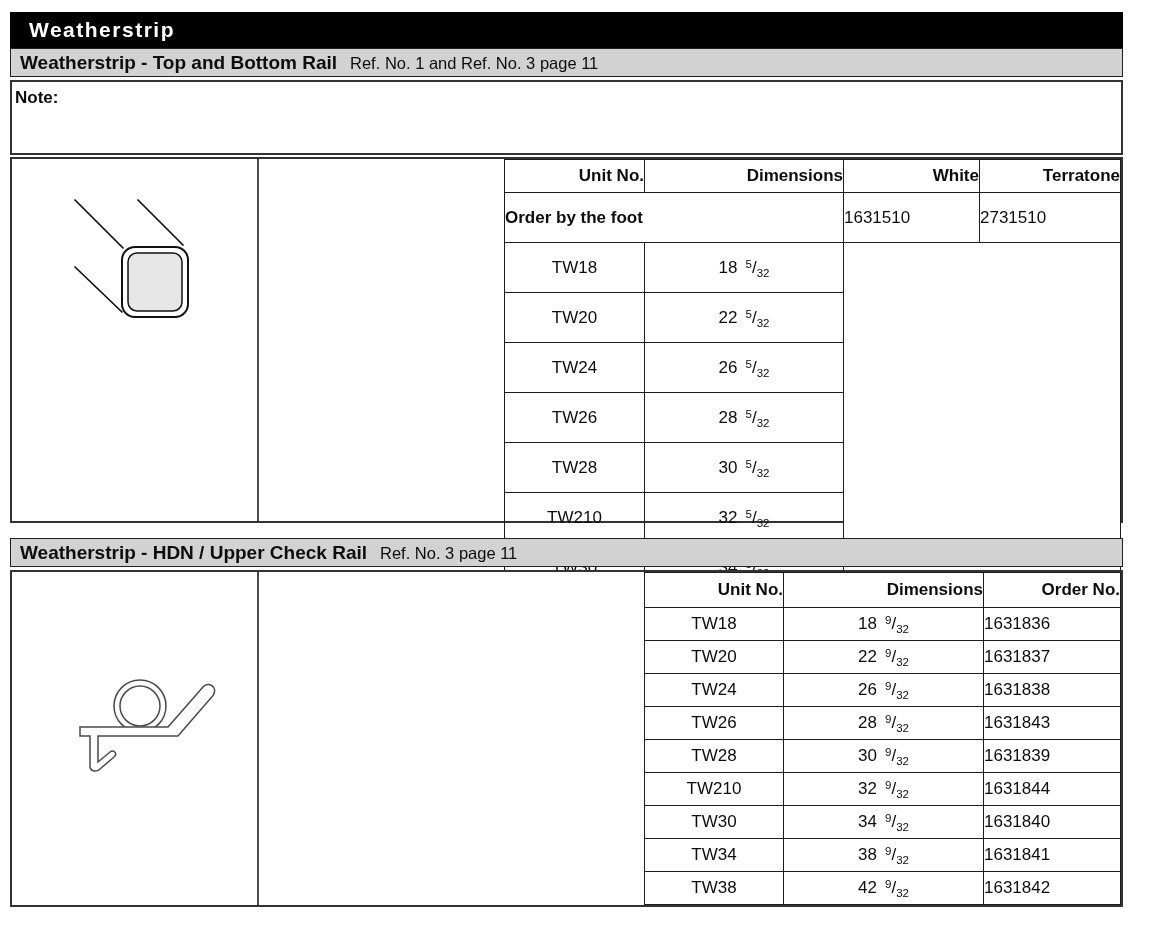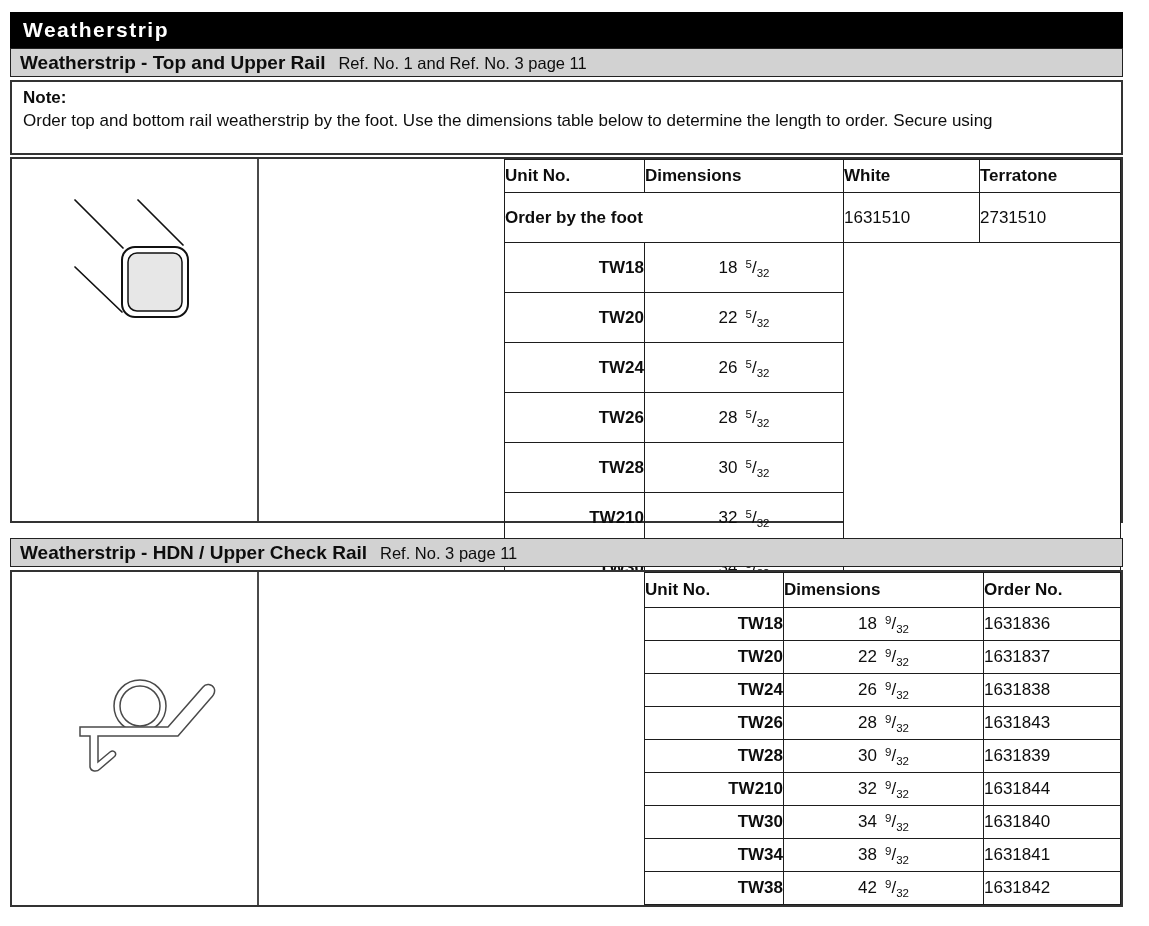--- a/index.html
+++ b/index.html
@@ -1,50 +1,50 @@
 <!DOCTYPE html>
 <html><head>
 <meta charset="utf-8">
 <style>
   html,body{margin:0;padding:0;background:#ffffff;}
   body{font-family:"Liberation Sans","DejaVu Sans",sans-serif;color:#0d0d0d;}
   #page{position:relative;width:1149px;height:926px;background:#fff;overflow:hidden;}
 
   
   .title-bar{position:absolute;left:10px;top:12px;width:1113px;height:36px;background:#000;
-    display:flex;align-items:center;box-sizing:border-box;padding-left:13px;}
+    display:flex;align-items:center;box-sizing:border-box;padding-left:19px;}
   .title-bar span{color:#fff;font-weight:bold;font-size:21px;letter-spacing:1.5px;}
 
   
   .section-bar{position:absolute;left:10px;width:1113px;height:29px;background:#d2d2d2;
     border:1.5px solid #222;box-sizing:border-box;display:flex;align-items:center;padding-left:9px;}
   .section-bar .sec-title{font-weight:bold;font-size:19px;}
   .section-bar .sec-ref{font-size:16.5px;margin-left:13px;position:relative;top:1px;}
 
   
   .note-box{position:absolute;left:10px;top:80px;width:1113px;height:75px;border:2px solid #333;
-    box-sizing:border-box;padding:5px 11px;}
+    box-sizing:border-box;padding:5px 3px;}
   .note-box .note-label{font-weight:bold;font-size:17px;line-height:22px;}
   .note-box p{margin:0;font-size:17px;line-height:23px;}
 
   
   .content-box{position:absolute;left:10px;width:1113px;border:2px solid #333;box-sizing:border-box;background:#fff;}
   #box1{top:157px;height:366px;}
   #box2{top:570px;height:337px;}
   .vdiv{position:absolute;top:0;bottom:0;width:1.5px;background:#4a4a4a;}
 
   
   table.parts{position:absolute;top:0;right:0;height:100%;border-collapse:collapse;table-layout:fixed;}
   #box1 table.parts{width:616px;}
   #box2 table.parts{width:476px;}
   table.parts th,table.parts td{border:1.5px solid #1d1d1d;font-size:17px;box-sizing:border-box;
     padding:0;vertical-align:middle;}
-  table.parts th{font-weight:bold;text-align:left;height:33px;}
+  table.parts th{font-weight:bold;text-align:right;height:33px;}
   #box2 table.parts th{height:35px;}
-  td.unit{font-weight:bold;text-align:right;padding-left:9px;}
+  td.unit{font-weight:normal;text-align:center;padding-left:9px;}
   td.dim{text-align:center;}
   td.num{text-align:left;}
   td.order-label{font-weight:bold;text-align:left;padding-left:9px;}
   tr.order-row{height:32px;}
   #box1 tbody tr{height:50px;}
   td.merge-empty{background:#fff;}
 
   
   .frac{margin-left:8px;white-space:nowrap;}
   .frac sup{font-size:11.5px;position:relative;top:-5px;vertical-align:baseline;}
@@ -59,27 +59,26 @@
 </head>
 <body>
 
 <div id="page">
 
   <div class="title-bar">
     <span>Weatherstrip</span>
   </div>
 
   <div class="section-bar" style="top:48px;">
-    <span class="sec-title">Weatherstrip - Top and Upper Rail</span>
+    <span class="sec-title">Weatherstrip - Top and Bottom Rail</span>
     <span class="sec-ref">Ref. No. 1 and Ref. No. 3 page 11</span>
   </div>
 
   <div class="note-box">
     <div class="note-label">Note:</div>
-    <p>Order top and bottom rail weatherstrip by the foot. Use the dimensions table below to determine the length to order. Secure using</p>
   </div>
 
   <div id="box1" class="content-box">
     <div class="vdiv" style="left:245px;"></div>
 
     <svg id="draw1" class="drawing" width="260" height="200" viewBox="0 0 260 200">
       <g stroke="#111" stroke-width="1.7" fill="none" stroke-linecap="round">
         <line x1="33" y1="29" x2="81" y2="77"></line>
         <line x1="96" y1="29" x2="141" y2="74"></line>
         <line x1="33" y1="96" x2="80" y2="141"></line>

